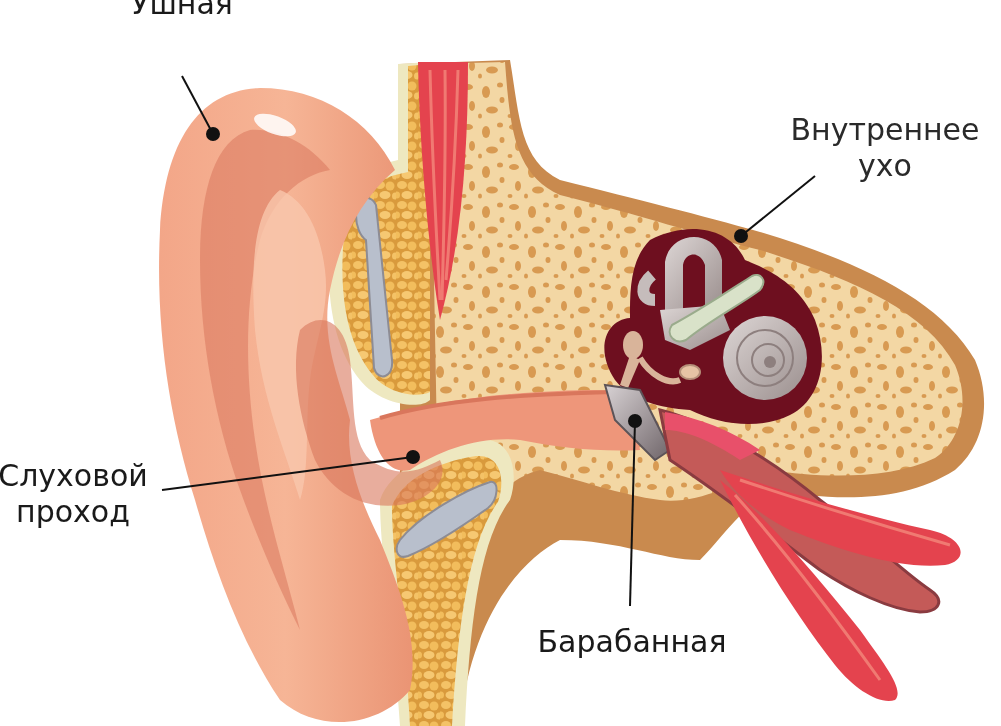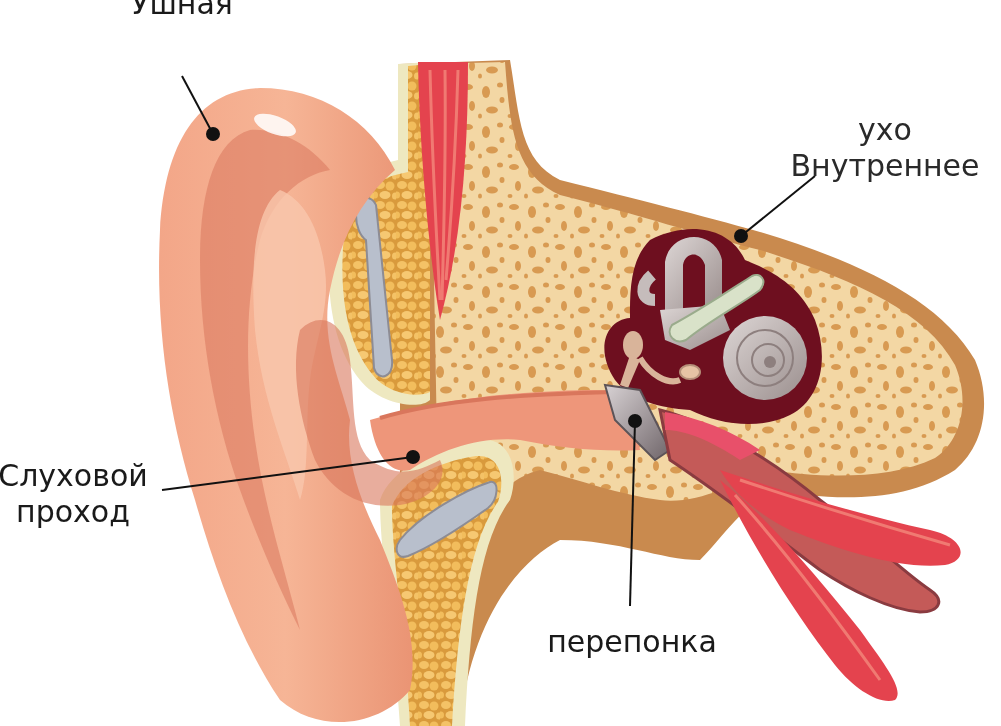--- a/index.html
+++ b/index.html
@@ -131,26 +131,26 @@
       <line x1="635" y1="421" x2="630" y2="606" stroke="#111" stroke-width="2"></line>
       <circle cx="635" cy="421" r="7" fill="#111"></circle>
     </g>
   </svg>
 
   <div class="label" id="lbl-pinna">
     <span>Ушная</span>
   </div>
 
   <div class="label" id="lbl-inner">
+    <span>Внутреннее</span>
     <span>ухо</span>
-    <span>Внутреннее</span>
   </div>
 
   <div class="label" id="lbl-canal">
     <span>Слуховой</span>
     <span>проход</span>
   </div>
 
   <div class="label" id="lbl-drum">
-    <span>перепонка</span>
+    <span>Барабанная</span>
   </div>
 
 </div>
 
 </body></html>

